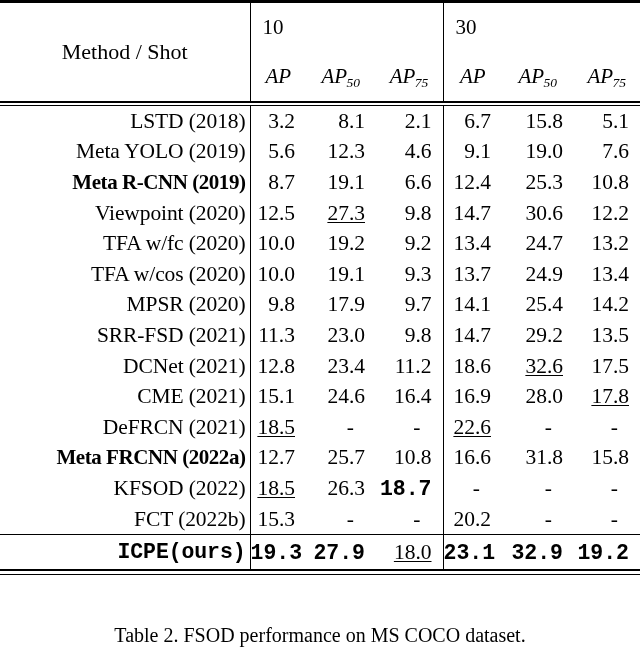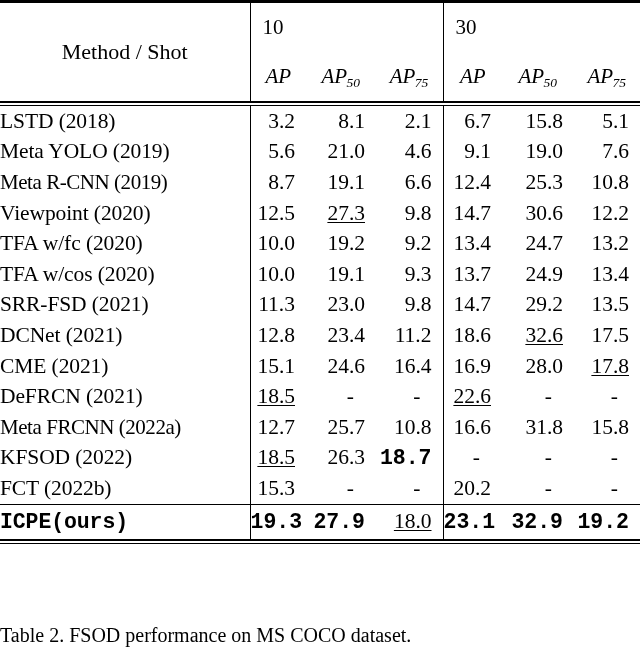--- a/index.html
+++ b/index.html
@@ -75,29 +75,30 @@
   col.c-ap75b  { width: 66px; }
 
   td, th {
     padding: 0;
     margin: 0;
     font-weight: normal;
     vertical-align: middle;
   }
 
   .method-cell {
-    text-align: left;
+    text-align: right;
     padding-right: 4px;
     white-space: nowrap;
     font-size: 21.5px;
     letter-spacing: -0.1px;
   }
   .method-cell.tight {
     font-size: 21px;
     letter-spacing: -0.45px;
+    font-weight: bold;
   }
 
   .num {
     text-align: right;
     padding-right: 11px;
     white-space: nowrap;
     font-size: 21.5px;
   }
   .num.dash {
     padding-right: 22px;
@@ -144,21 +145,21 @@
 
   .row-body td { height: 30.6px; }
   .row-final td { height: 34px; }
 
   
   .caption {
     position: absolute;
     left: 0;
     top: 624px;
     width: 640px;
-    text-align: left;
+    text-align: center;
     font-size: 20px;
     white-space: nowrap;
     overflow: hidden;
     height: 26px;
   }
 </style>
 </head>
 <body>
 
 <div class="page">
@@ -212,21 +213,21 @@
             <td class="num vsep-left">3.2</td>
             <td class="num">8.1</td>
             <td class="num">2.1</td>
             <td class="num vsep-left">6.7</td>
             <td class="num">15.8</td>
             <td class="num">5.1</td>
           </tr>
           <tr class="row-body">
             <td class="method-cell">Meta YOLO (2019)</td>
             <td class="num vsep-left">5.6</td>
-            <td class="num">21.0</td>
+            <td class="num">12.3</td>
             <td class="num">4.6</td>
             <td class="num vsep-left">9.1</td>
             <td class="num">19.0</td>
             <td class="num">7.6</td>
           </tr>
           <tr class="row-body">
             <td class="method-cell tight">Meta R-CNN (2019)</td>
             <td class="num vsep-left">8.7</td>
             <td class="num">19.1</td>
             <td class="num">6.6</td>
@@ -253,20 +254,29 @@
             <td class="num">13.2</td>
           </tr>
           <tr class="row-body">
             <td class="method-cell">TFA w/cos (2020)</td>
             <td class="num vsep-left">10.0</td>
             <td class="num">19.1</td>
             <td class="num">9.3</td>
             <td class="num vsep-left">13.7</td>
             <td class="num">24.9</td>
             <td class="num">13.4</td>
+          </tr>
+          <tr class="row-body">
+            <td class="method-cell">MPSR (2020)</td>
+            <td class="num vsep-left">9.8</td>
+            <td class="num">17.9</td>
+            <td class="num">9.7</td>
+            <td class="num vsep-left">14.1</td>
+            <td class="num">25.4</td>
+            <td class="num">14.2</td>
           </tr>
           <tr class="row-body">
             <td class="method-cell">SRR-FSD (2021)</td>
             <td class="num vsep-left">11.3</td>
             <td class="num">23.0</td>
             <td class="num">9.8</td>
             <td class="num vsep-left">14.7</td>
             <td class="num">29.2</td>
             <td class="num">13.5</td>
           </tr>

